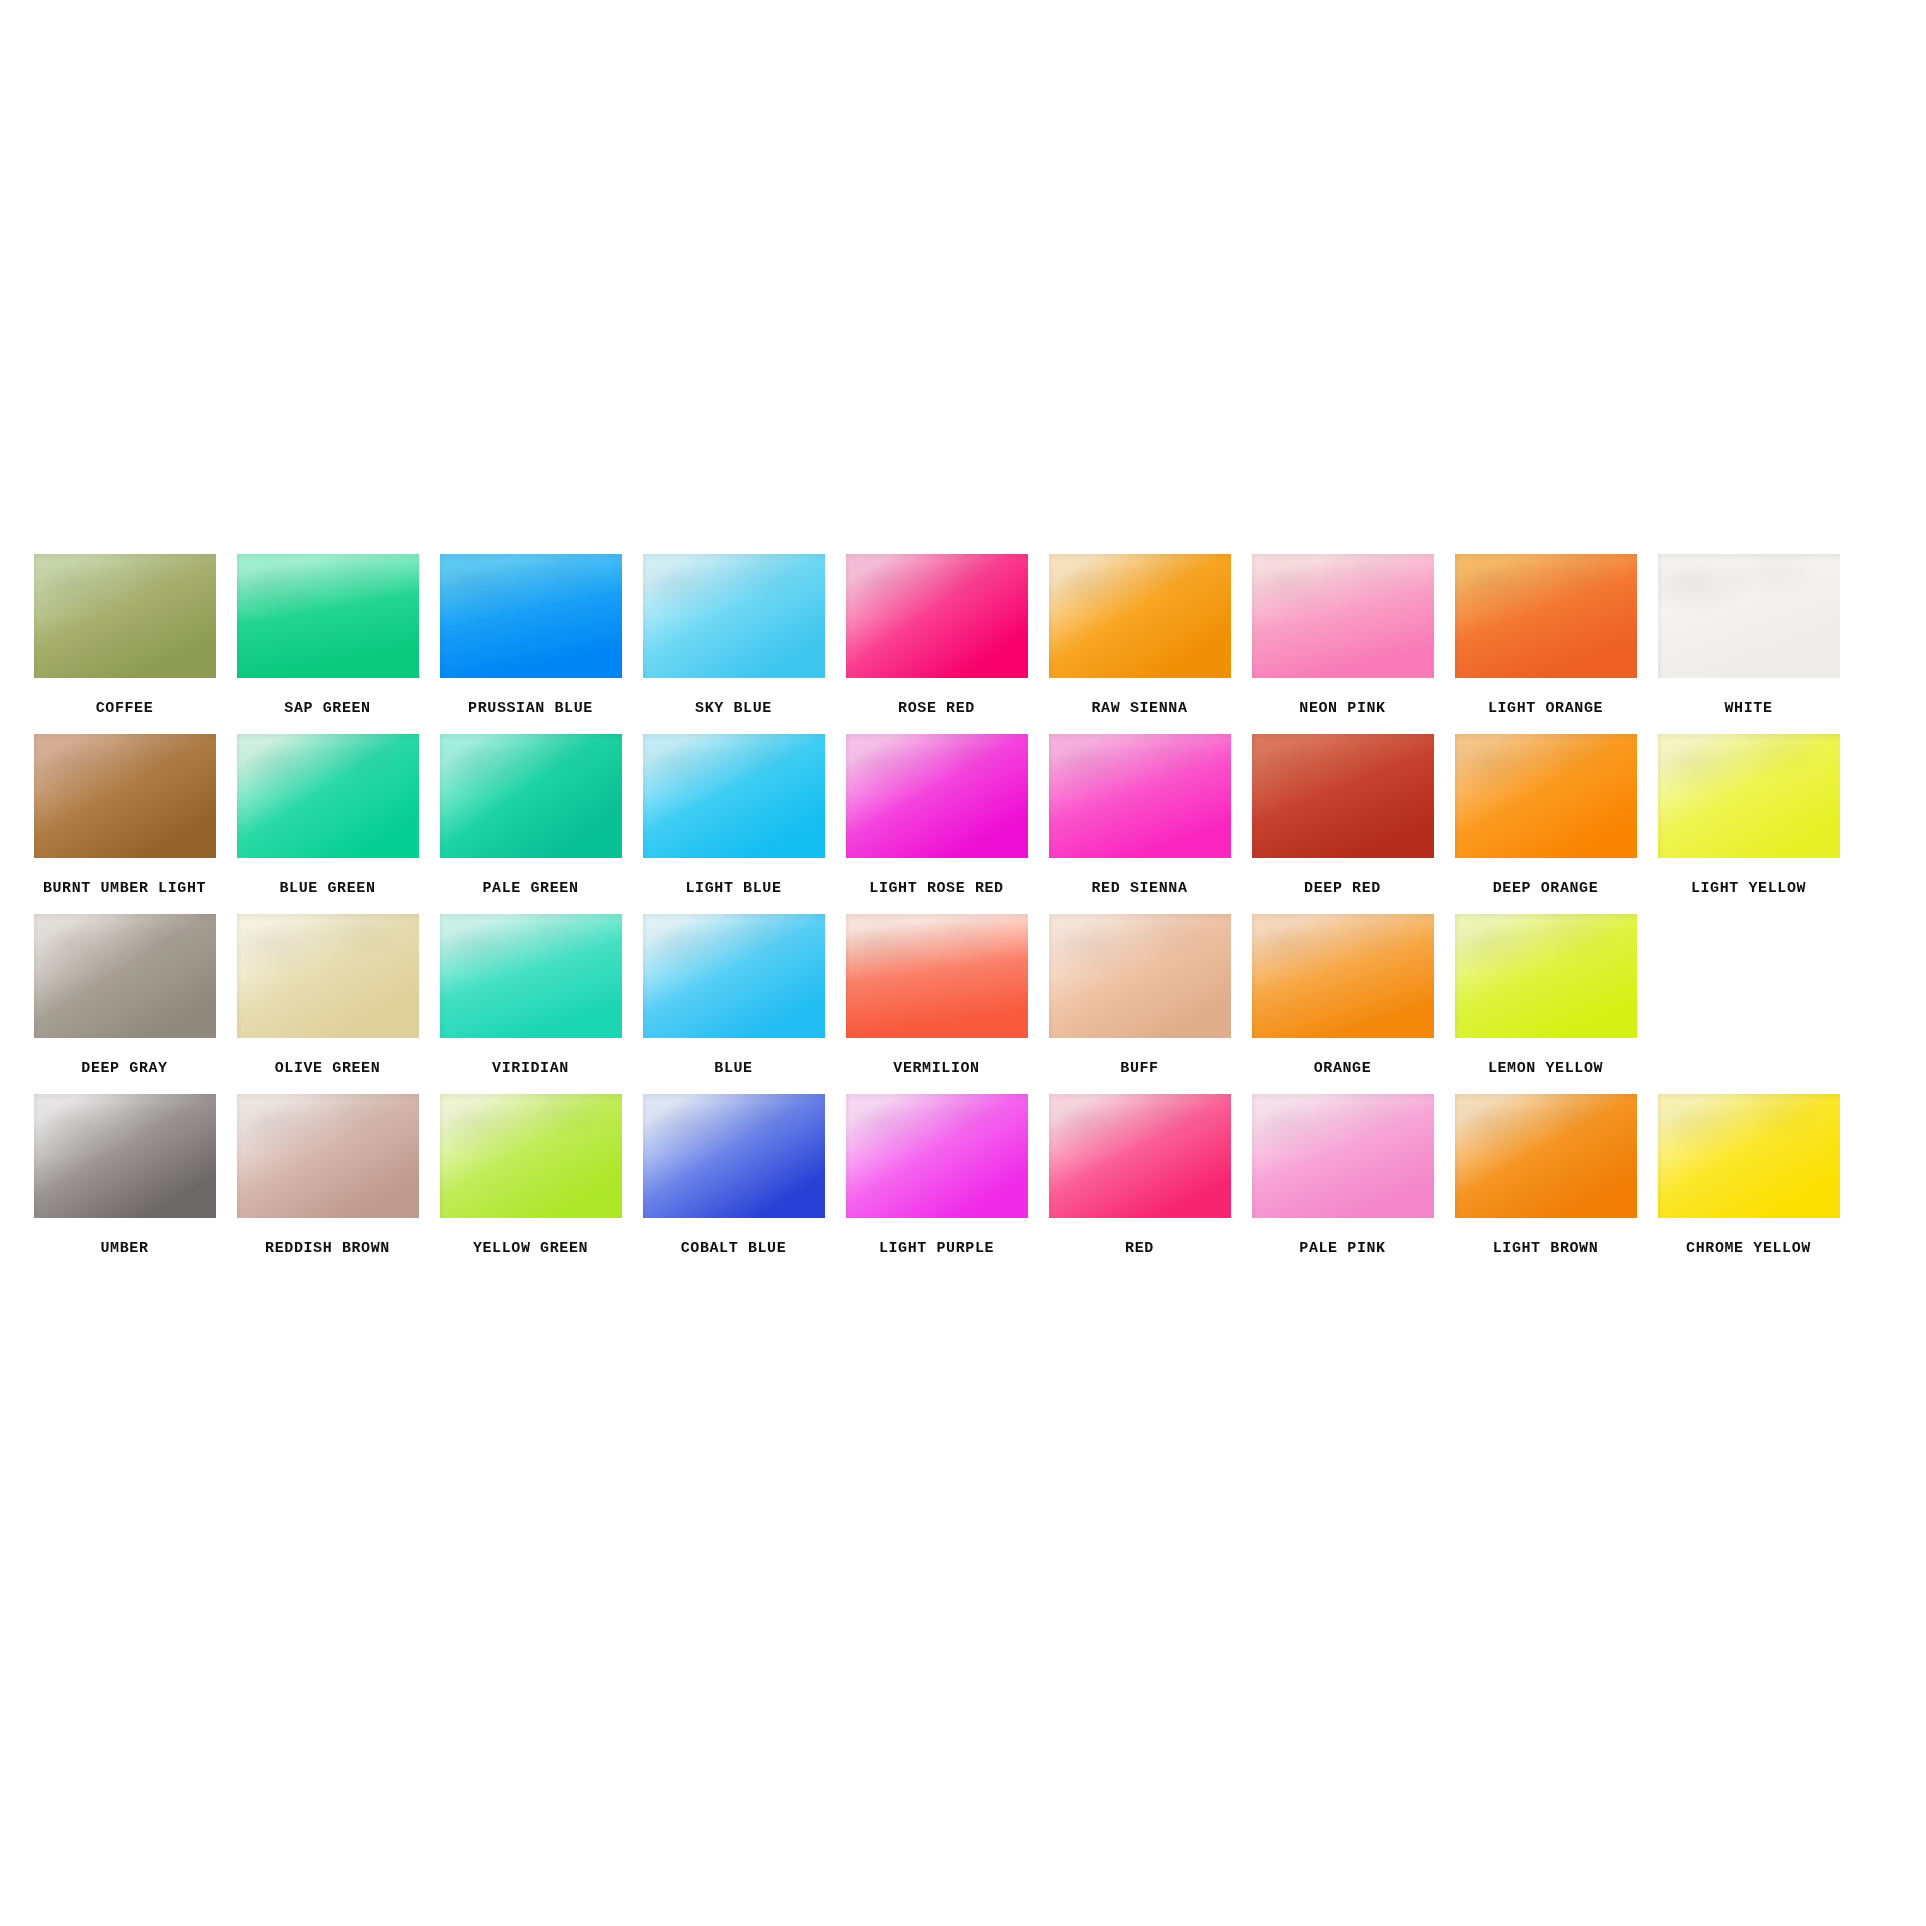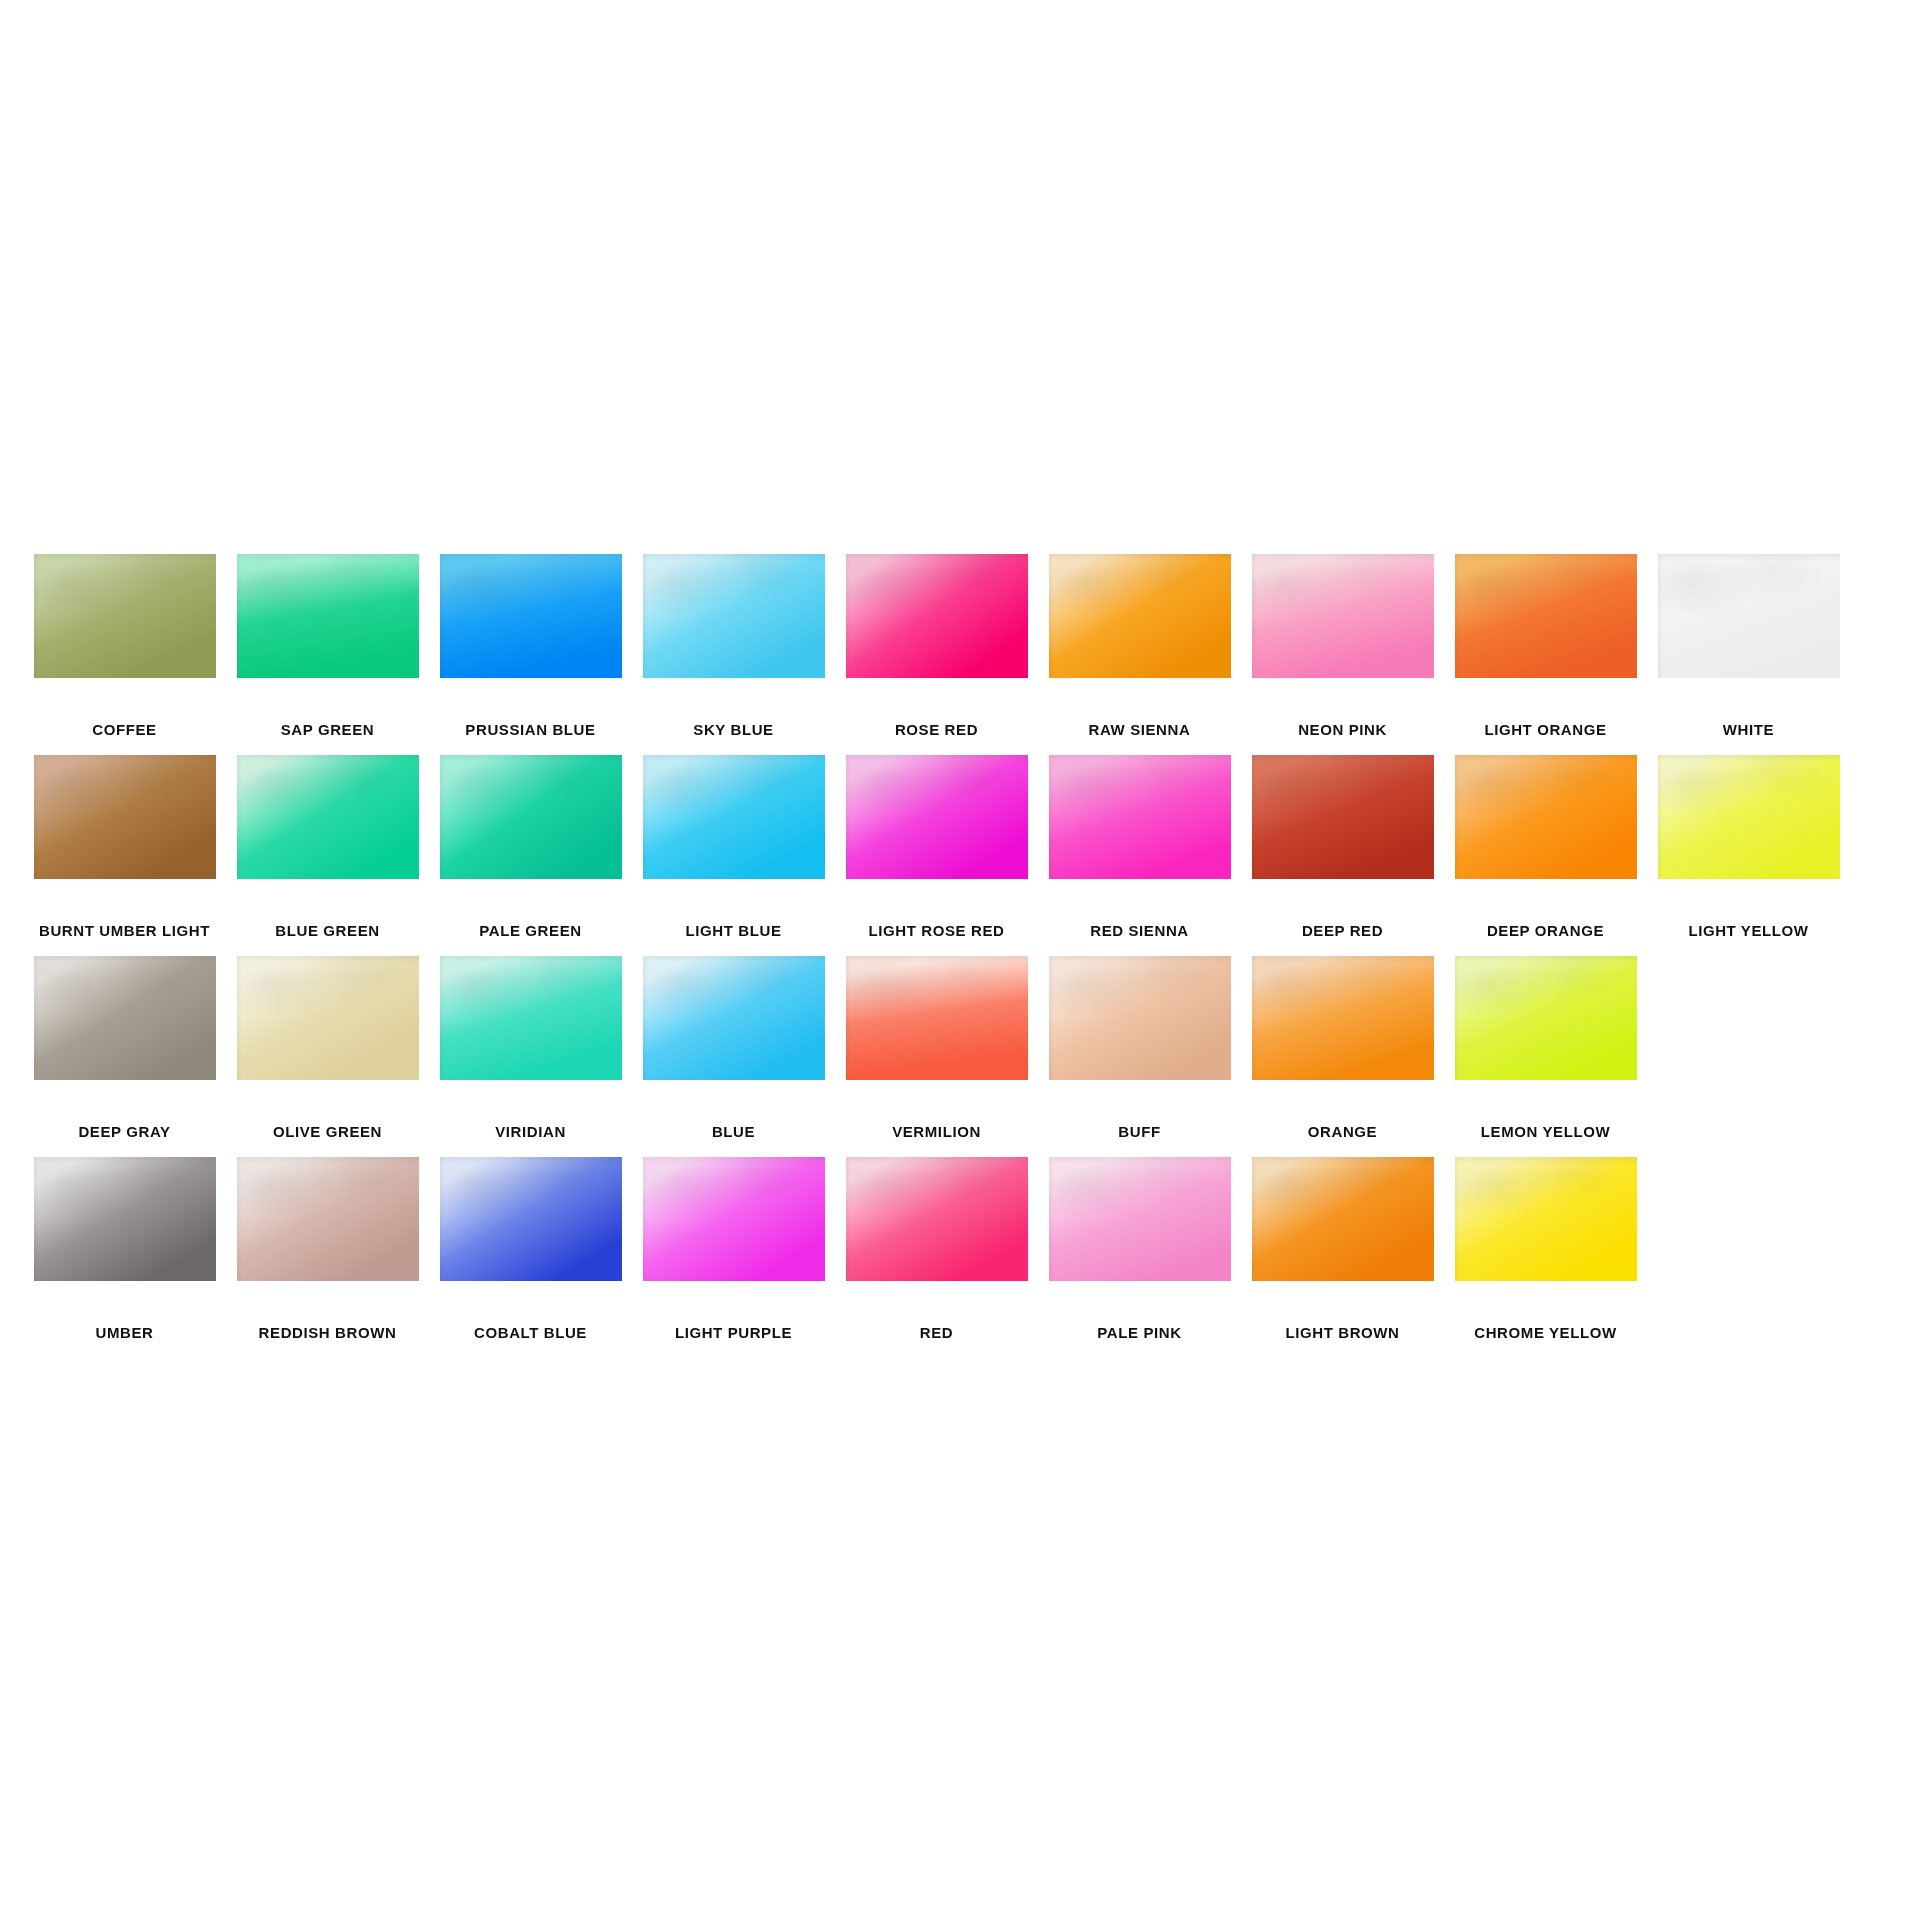--- a/index.html
+++ b/index.html
@@ -74,28 +74,29 @@
   }
   .swatch-chip .wash.edge {
     background-image:
       linear-gradient(to bottom, rgba(0,0,0,0.07) 0px, rgba(0,0,0,0) 7px),
       linear-gradient(to right, rgba(0,0,0,0.05) 0px, rgba(0,0,0,0) 5px);
     mix-blend-mode: multiply;
     opacity: 0.8;
   }
 
   .swatch-label {
-    margin-top: 44px;
+    margin-top: 23px;
     font-size: 15px;
     font-weight: 700;
     letter-spacing: 0.6px;
     color: #111111;
     text-align: right;
     line-height: 1;
     white-space: nowrap;
+    font-family: Liberation Mono, monospace;
   }
 </style>
 </head>
 <body>
 
 <div id="chart-root">
   <div class="swatch-grid">
       <div class="swatch-row">
         <div class="swatch-cell">
           <div class="swatch-chip">
@@ -322,20 +323,28 @@
         <div class="swatch-cell">
           <div class="swatch-chip">
             <div class="wash base" style="background: linear-gradient(150deg, rgb(243, 235, 232) 0%, rgb(243, 235, 232) 12%, rgb(213, 182, 173) 46%, rgb(192, 154, 144) 82%, rgb(192, 154, 144) 100%);"></div>
             <div class="wash grain"></div>
             <div class="wash edge"></div>
           </div>
           <div class="swatch-label">REDDISH BROWN</div>
         </div>
         <div class="swatch-cell">
           <div class="swatch-chip">
+            <div class="wash base" style="background: linear-gradient(150deg, rgb(244, 250, 214) 0%, rgb(244, 250, 214) 12%, rgb(192, 236, 88) 46%, rgb(174, 230, 40) 82%, rgb(174, 230, 40) 100%);"></div>
+            <div class="wash grain"></div>
+            <div class="wash edge"></div>
+          </div>
+          <div class="swatch-label">YELLOW GREEN</div>
+        </div>
+        <div class="swatch-cell">
+          <div class="swatch-chip">
             <div class="wash base" style="background: linear-gradient(148deg, rgb(226, 234, 251) 0%, rgb(226, 234, 251) 12%, rgb(107, 131, 232) 46%, rgb(41, 64, 214) 82%, rgb(41, 64, 214) 100%);"></div>
             <div class="wash grain"></div>
             <div class="wash edge"></div>
           </div>
           <div class="swatch-label">COBALT BLUE</div>
         </div>
         <div class="swatch-cell">
           <div class="swatch-chip">
             <div class="wash base" style="background: linear-gradient(148deg, rgb(251, 220, 248) 0%, rgb(251, 220, 248) 12%, rgb(245, 102, 239) 46%, rgb(240, 42, 233) 82%, rgb(240, 42, 233) 100%);"></div>
             <div class="wash grain"></div>

